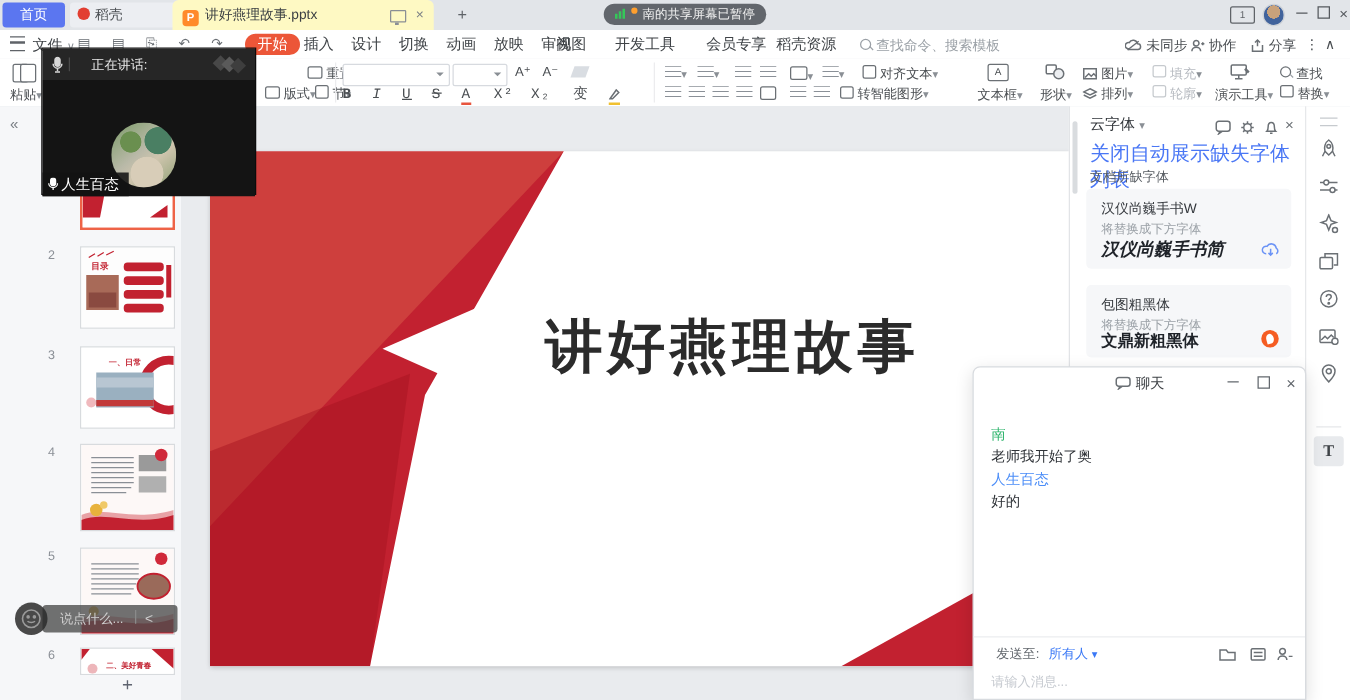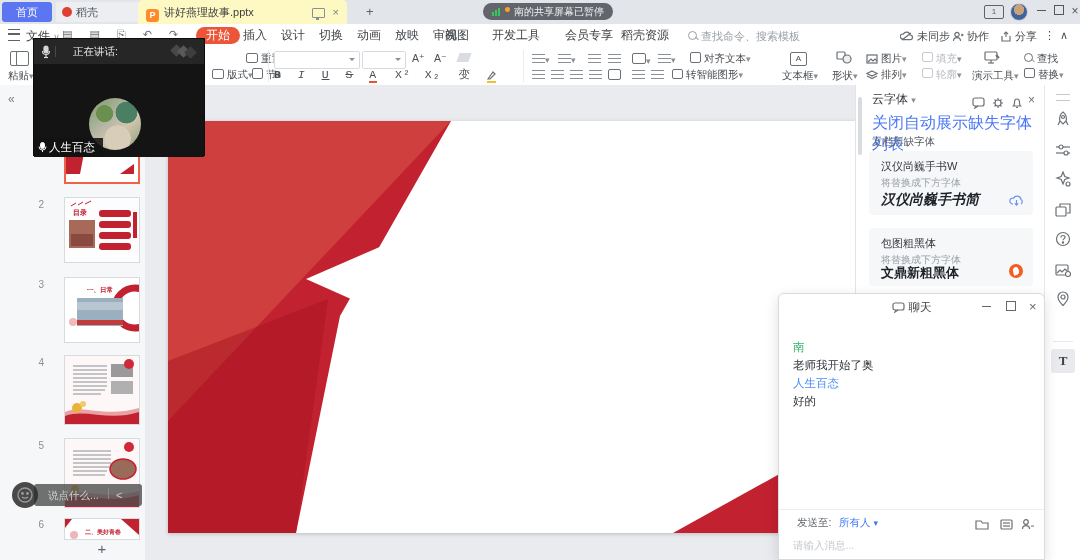--- a/index.html
+++ b/index.html
@@ -369,20 +369,21 @@
 
 <div id="canvasarea" class="a">
   <div id="slide" class="a">
     <svg width="689" height="412" viewBox="0 0 689 412" style="position:absolute;left:0;top:0">
       <polygon points="0,0 283,0 172,195 128,412 0,412" fill="#c22130"></polygon>
       <polygon points="0,0 283,0 0,300" fill="#d14a42" opacity="0.75"></polygon>
       <polygon points="0,240 160,178 128,412 0,412" fill="#a5121f" opacity="0.45"></polygon>
       <polygon points="138,158 345,68 345,250" fill="#ffffff"></polygon>
       <polygon points="505,412 642,412 642,336" fill="#c22130"></polygon>
     </svg>
+    <div id="slidetitle" class="a nosel">讲好燕理故事</div>
   </div>
 </div>
 
 <div id="fontpanel" class="a">
   <div class="a fp-scroll"></div>
   <div class="a fp-head"><span>云字体</span> <span class="mcaret">▾</span></div>
   <div class="a fp-hic" style="left:116px"><svg class="gi" width="13" height="12">
         <rect x="1" y="1" width="11" height="8" rx="2"></rect>
         <path d="M4 9l-1 2 3-2"></path>
       </svg></div>

